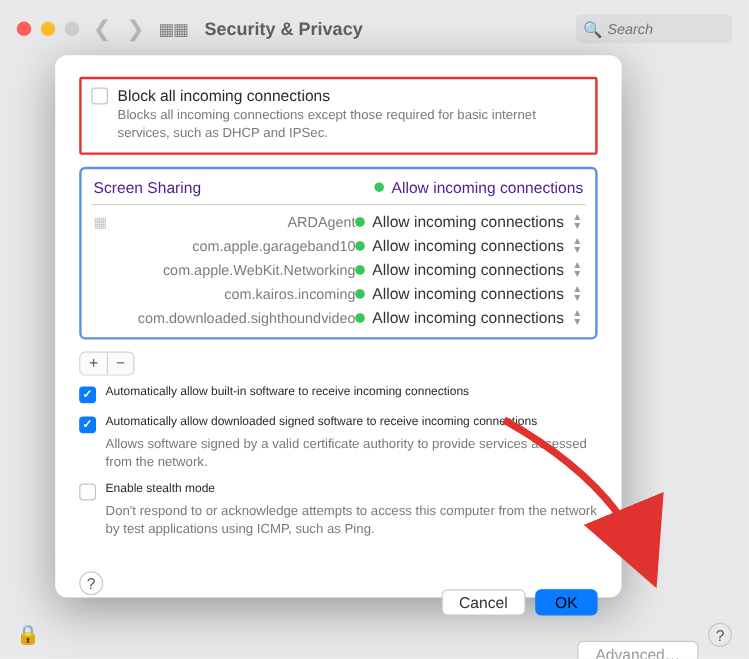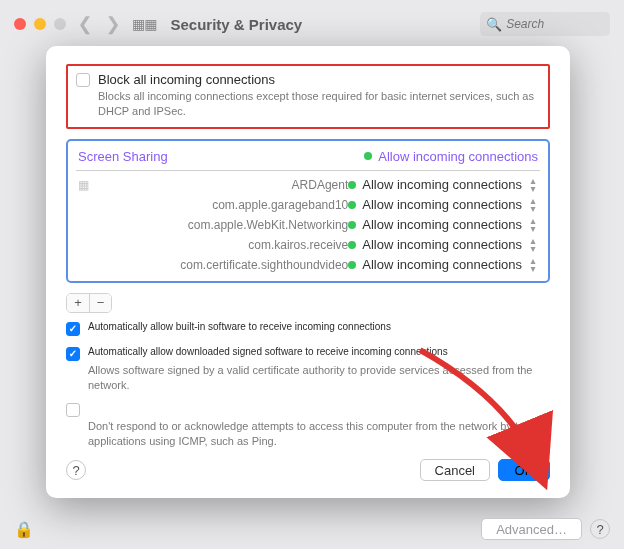--- a/index.html
+++ b/index.html
@@ -32,21 +32,21 @@
     margin-left:auto;
     width: 130px; height:24px;
     background:#dedee0;
     border-radius:5px;
     display:flex; align-items:center; padding:0 6px;
     color:#9b9b9d; gap:4px;
   }
   .search input { border:none; background:transparent; width:100%; font-size:12px; color:#666; outline:none;font-style:italic;}
   .sheet {
     position:absolute; left:46px; top:46px;
-    width:524px; height:452px;
+    width:472px; height:452px;
     background:#fff;
     border-radius:10px;
     box-shadow:0 10px 40px rgba(0,0,0,0.35);
     padding:18px 20px 14px 20px;
   }
   .red-box {
     border:2px solid #e0322e;
     border-radius:2px;
     padding:6px 8px 8px 8px;
     margin-bottom:10px;
@@ -60,21 +60,21 @@
   .row { display:flex; align-items:flex-start; gap:8px; }
   .checkbox {
     width:14px; height:14px; border:1px solid #c3c3c5; border-radius:3px;
     display:inline-flex; align-items:center; justify-content:center;
     flex-shrink:0; margin-top:1px; background:#fff;
   }
   .checkbox.checked { background:#0a7aff; border-color:#0a7aff; color:#fff; font-size:10px; font-weight:bold;}
   .desc { color:#7a7a7c; font-size:11px; line-height:1.35; margin-left:22px; margin-top:2px;}
   .section-head {
     display:flex; align-items:flex-end; padding:4px 2px;
-    font-size:13px; color:#8b5cf6;
+    font-size:13px; color:#4c1d95;
   }
   .section-head .status { margin-left:auto; display:flex; align-items:center; gap:6px;}
   .greendot { width:8px; height:8px; border-radius:50%; background:#35c759; display:inline-block;}
   .divider { border:none; border-top:1px solid #cfcfd1; margin:2px 0 4px 0;}
   .app-row {
     display:flex; align-items:center; font-size:12px; color:#7d7d7f;
     padding:2px 2px;
   }
   .app-row .name { flex:1;text-align:right; }
   .app-row .status { display:flex; align-items:center; gap:6px; color:#333; font-size:13px; margin-right:6px;}
@@ -94,20 +94,21 @@
     width:20px; height:20px; border:1px solid #c7c7c9; border-radius:50%;
     display:flex; align-items:center; justify-content:center;
     color:#555; font-size:13px;
   }
   .footer-row { display:flex; align-items:center; margin-top:4px;}
   .btn {
     height:22px; padding:0 14px; border-radius:5px;
     border:1px solid #c9c9cb; background:#fff; font-size:13px;
     display:inline-flex; align-items:center; justify-content:center;
     margin-left:8px;
+    margin-top:32px;
   }
   .btn.primary { background:#0a7aff; color:#000000; border-color:#0a7aff; min-width:52px; font-weight:500;}
   .bottombar {
     position:absolute; left:0; right:0; bottom:0; height:40px;
     display:flex; align-items:center; padding:0 14px;
     color:#9a9a9c;
   }
   .lock-ic { color:#b6a97a; font-size:16px; margin-right:8px;}
   .advanced { margin-left:auto; }
   .arrow-svg { position:absolute; pointer-events:none; }
@@ -178,32 +179,32 @@
       <span class="status">
           <span class="greendot"></span>
           <span>Allow incoming connections</span>
         </span>
       <span class="stepper">
           <span>▴</span>
           <span>▾</span>
         </span>
     </div>
     <div class="app-row">
-      <span class="name">com.kairos.receive</span>
-      <span class="status">
-          <span class="greendot"></span>
-          <span>Allow incoming connections</span>
-        </span>
-      <span class="stepper">
-          <span>▴</span>
-          <span>▾</span>
-        </span>
-    </div>
-    <div class="app-row">
-      <span class="name">com.certificate.sighthoundvideo</span>
+      <span class="name">com.kairos.incoming</span>
+      <span class="status">
+          <span class="greendot"></span>
+          <span>Allow incoming connections</span>
+        </span>
+      <span class="stepper">
+          <span>▴</span>
+          <span>▾</span>
+        </span>
+    </div>
+    <div class="app-row">
+      <span class="name">com.downloaded.sighthoundvideo</span>
       <span class="status">
           <span class="greendot"></span>
           <span>Allow incoming connections</span>
         </span>
       <span class="stepper">
           <span>▴</span>
           <span>▾</span>
         </span>
     </div>
   </div>
@@ -224,20 +225,21 @@
     <div class="row">
       <span class="checkbox checked">✓</span>
       <span class="label">Automatically allow downloaded signed software to receive incoming connections</span>
     </div>
     <div class="desc">Allows software signed by a valid certificate authority to provide services accessed from the network.</div>
   </div>
 
   <div class="opt">
     <div class="row">
       <span class="checkbox"></span>
+      <span class="label">Enable stealth mode</span>
     </div>
     <div class="desc">Don't respond to or acknowledge attempts to access this computer from the network by test applications using ICMP, such as Ping.</div>
   </div>
 
   <div class="footer-row">
     <div class="helpdot">?</div>
     <div style="flex:1"></div>
     <div class="btn">Cancel</div>
     <div class="btn primary">OK</div>
   </div>

